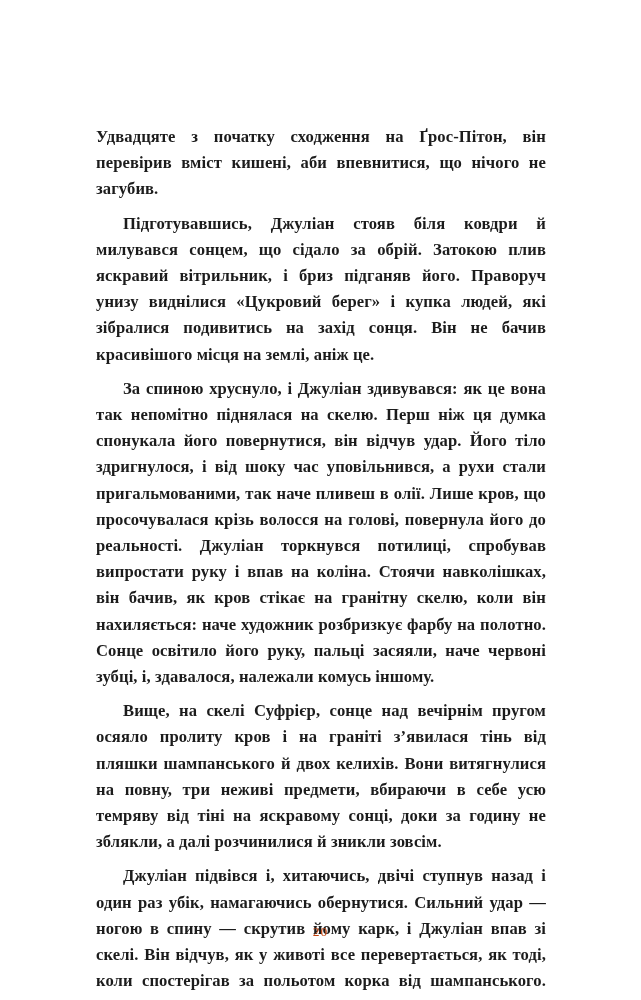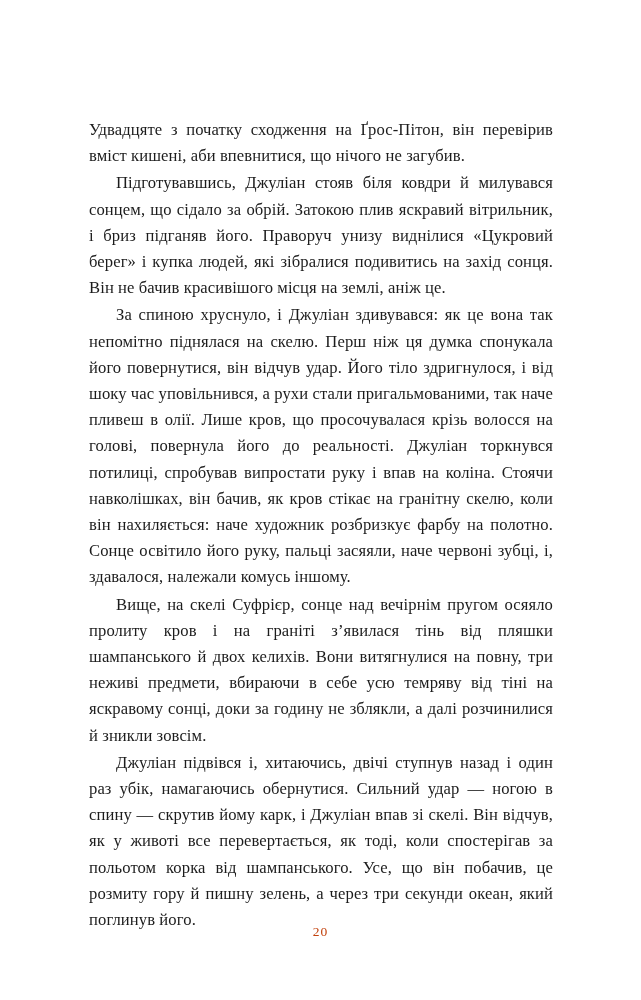--- a/index.html
+++ b/index.html
@@ -20,23 +20,24 @@
     position: absolute;
     left: 88px;
     top: 116px;
     width: 466px;
     text-align: justify;
     font-size: 16.6px;
     line-height: 26.2px;
     letter-spacing: 0.1px;
   }
   .text-block p {
-    margin: 1px;
+    margin: 8px;
     padding: 0;
     text-indent: 27px;
+    font-weight: bold;
   }
   .text-block p.no-indent {
     text-indent: 0;
   }
   .page-number {
     position: absolute;
     left: 0;
     right: 0;
     top: 924px;
     text-align: center;

